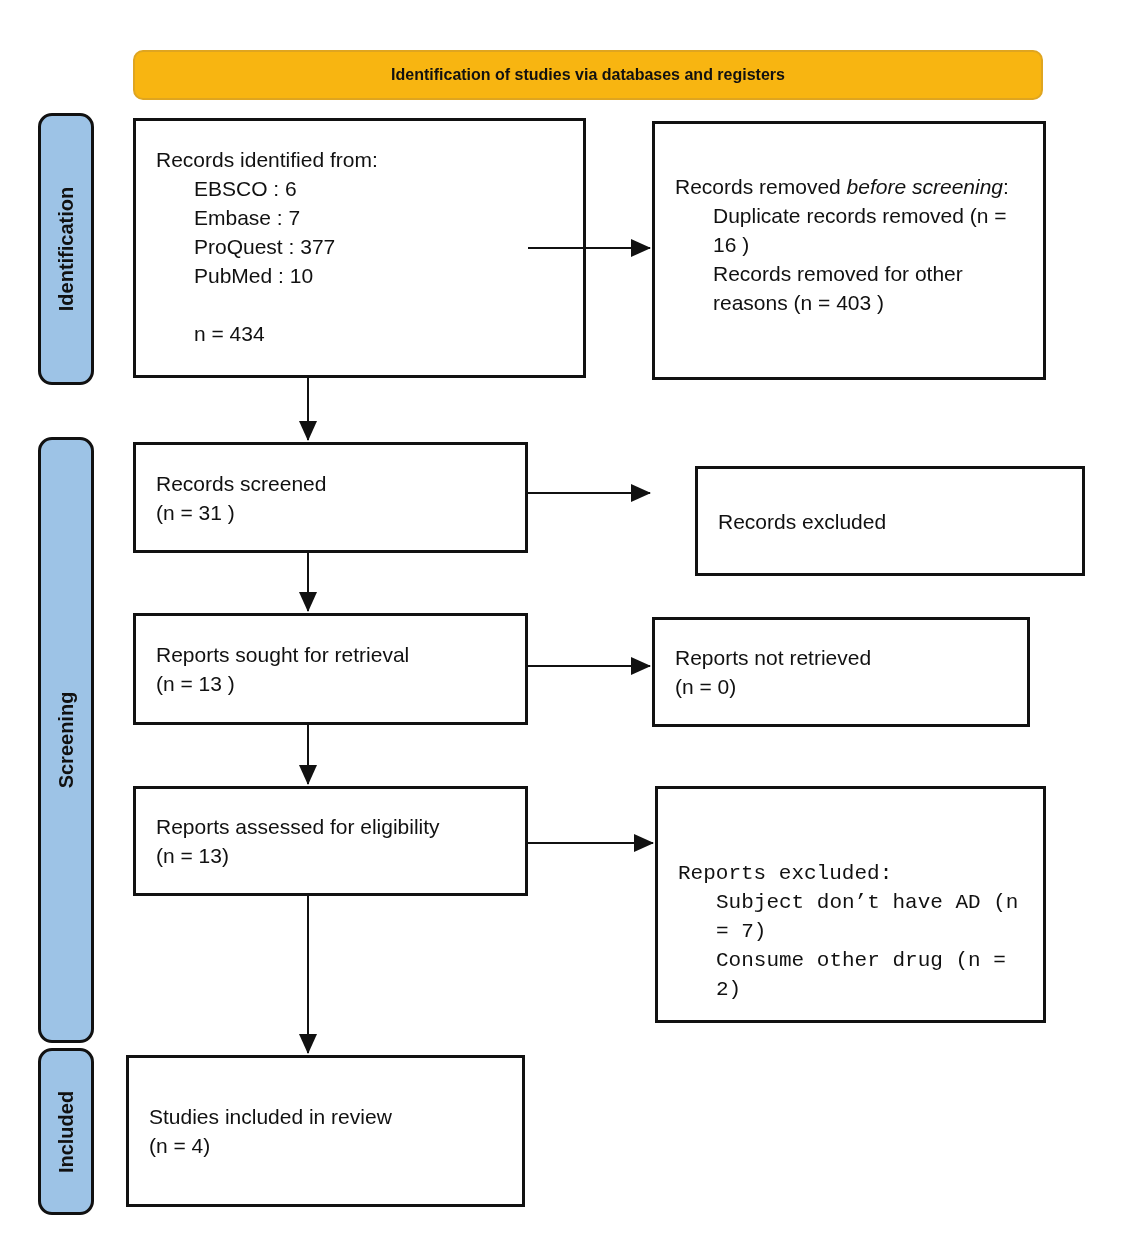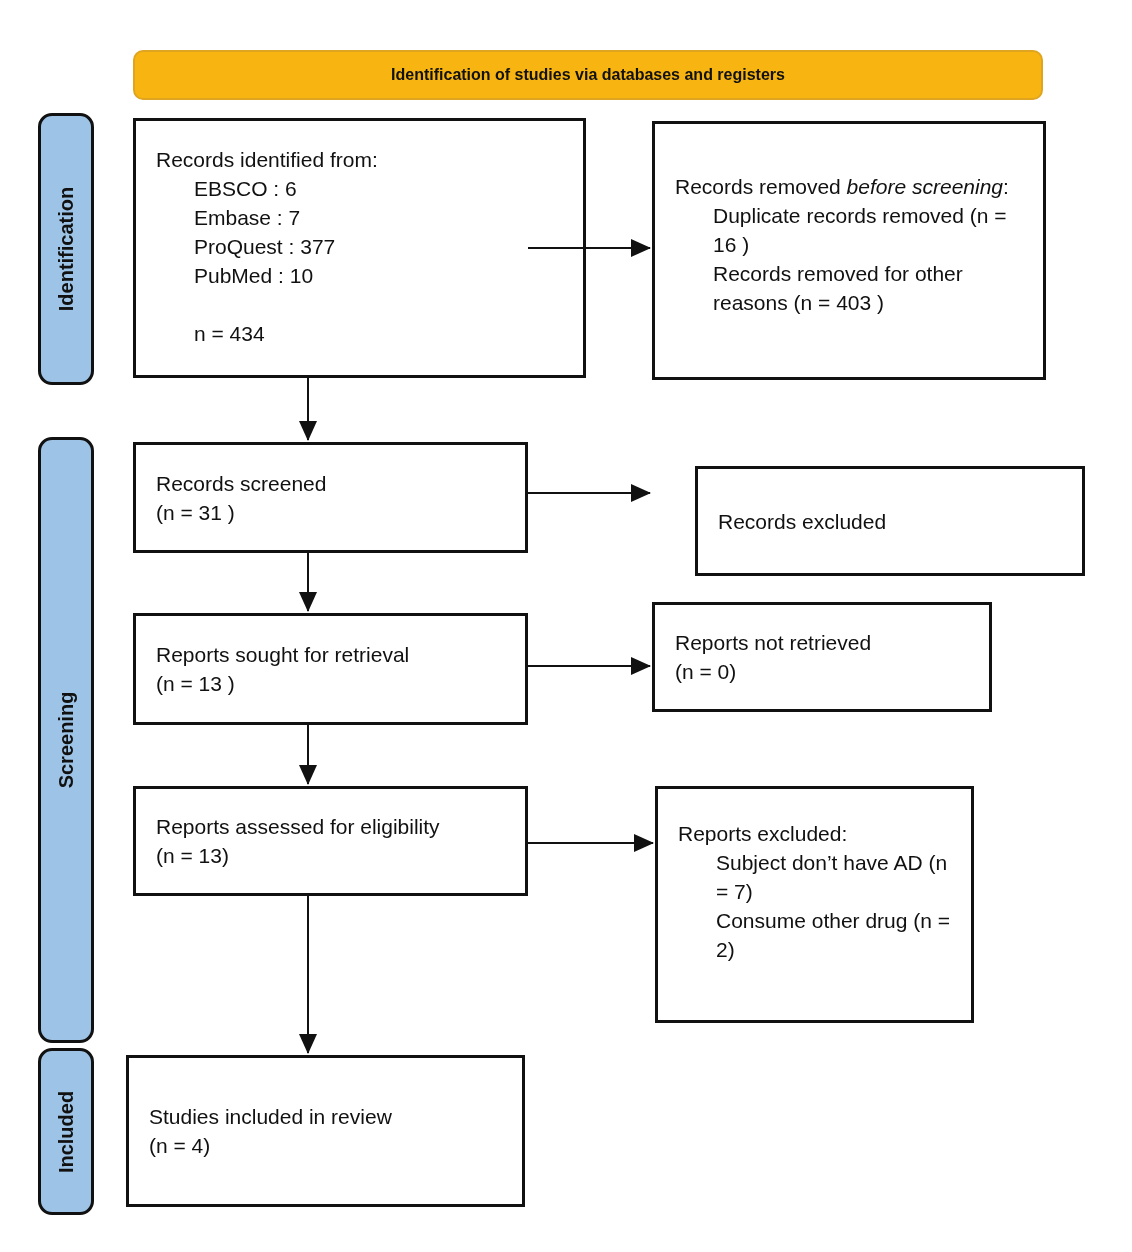--- a/index.html
+++ b/index.html
@@ -90,31 +90,31 @@
 
   <div class="box center2" style="left:652px;top:466px;width:390px;height:110px;margin-left:43px;">
     <div>Records excluded</div>
   </div>
 
   <div class="box center2" style="left:133px;top:613px;width:395px;height:112px;">
     <div>Reports sought for retrieval</div>
     <div>(n = 13 )</div>
   </div>
 
-  <div class="box center2" style="left:652px;top:602px;width:340px;height:110px;">
+  <div class="box center2" style="left:652px;top:617px;width:378px;height:110px;">
     <div>Reports not retrieved</div>
     <div>(n = 0)</div>
   </div>
 
   <div class="box center2" style="left:133px;top:786px;width:395px;height:110px;">
     <div>Reports assessed for eligibility</div>
     <div>(n = 13)</div>
   </div>
 
-  <div class="box" style="left:655px;top:786px;width:319px;height:237px;padding:30px 10px 0 20px;">
+  <div class="box" style="left:655px;top:786px;width:391px;height:237px;padding:70px 10px 0 20px;font-family:Liberation Mono, monospace;">
     <div>Reports excluded:</div>
     <div class="indent">Subject don’t have AD (n = 7)</div>
     <div class="indent">Consume other drug (n = 2)</div>
   </div>
 
   <div class="box center2" style="left:126px;top:1055px;width:399px;height:152px;">
     <div>Studies included in review</div>
     <div>(n = 4)</div>
   </div>
 

